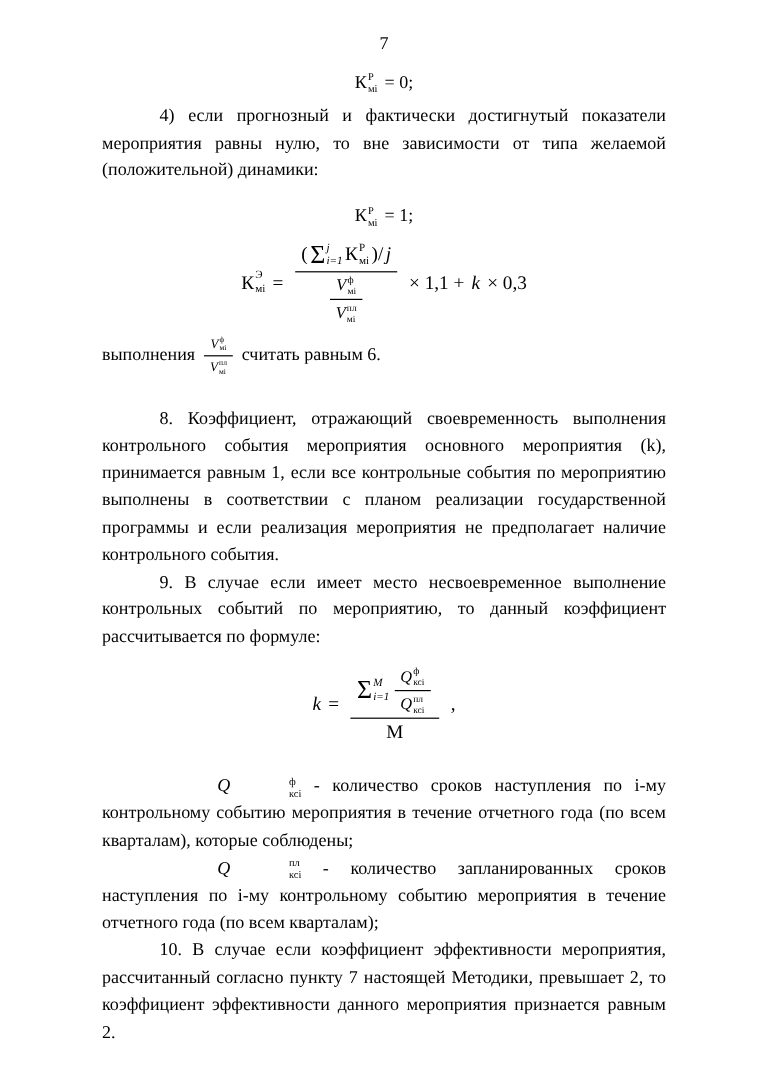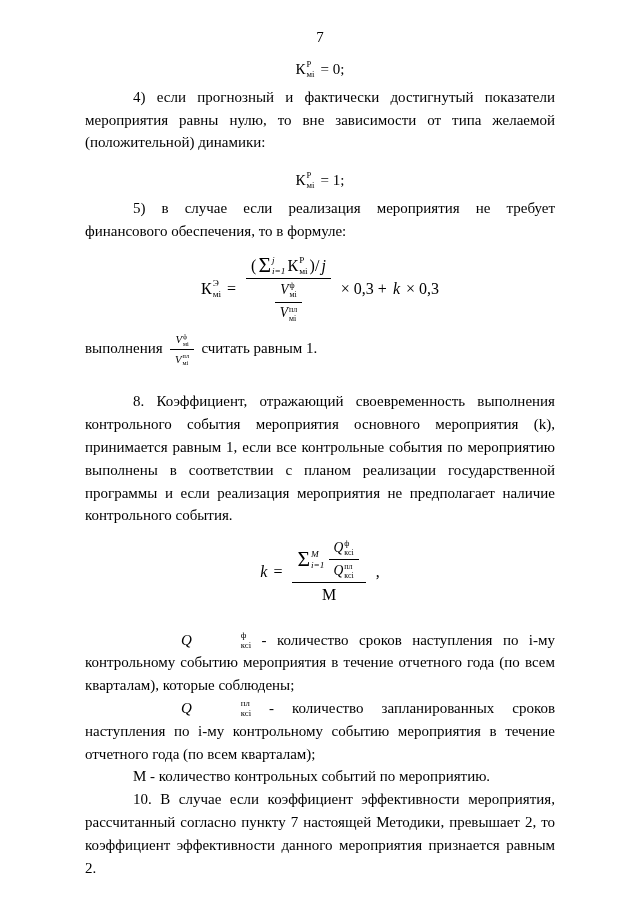--- a/index.html
+++ b/index.html
@@ -112,21 +112,20 @@
     <span class="atom">
         <span>К</span>
         <span class="supsub">
           <span class="sup">Р</span>
           <span class="sub">мi</span>
         </span>
       </span>
     <span>= 1;</span>
   </div>
 
-  <p class="indent">5) в случае если реализация мероприятия не требует финансового обеспечения, то в формуле:</p>
 
   <div class="formula-line formula-big">
     <span class="atom">
         <span>К</span>
         <span class="supsub">
           <span class="sup">Э</span>
           <span class="sub">мi</span>
         </span>
       </span>
     <span>=</span>
@@ -166,21 +165,21 @@
                 <span class="it">V</span>
                 <span class="supsub">
                   <span class="sup">пл</span>
                   <span class="sub">мi</span>
                 </span>
               </span>
           </span>
         </span>
       </span>
     </span>
-    <span>× 0,3 +</span>
+    <span>× 1,1 +</span>
     <span class="it">k</span>
     <span>× 0,3</span>
   </div>
 
   <p>
     <span>выполнения</span>
     <span class="frac tiny">
       <span class="num">
         <span class="atom">
             <span class="it">V</span>
@@ -193,25 +192,26 @@
       <span class="den">
         <span class="atom">
             <span class="it">V</span>
             <span class="supsub">
               <span class="sup">пл</span>
               <span class="sub">мi</span>
             </span>
           </span>
       </span>
     </span>
-    <span>считать равным 1.</span>
+    <span>считать равным 6.</span>
   </p>
 
   <p class="indent space-before">8. Коэффициент, отражающий своевременность выполнения контрольного события мероприятия основного мероприятия (k), принимается равным 1, если все контрольные события по мероприятию выполнены в соответствии с планом реализации государственной программы и если реализация мероприятия не предполагает наличие контрольного события.</p>
 
+  <p class="indent">9. В случае если имеет место несвоевременное выполнение контрольных событий по мероприятию, то данный коэффициент рассчитывается по формуле:</p>
 
   <div class="formula-line formula-big">
     <span class="it">k</span>
     <span>=</span>
     <span class="frac">
       <span class="num">
         <span class="atom">
             <span class="sigma">Σ</span>
             <span class="supsub">
               <span class="sup it">M</span>
@@ -258,17 +258,16 @@
   <p class="indent">
     <span class="atom">
         <span class="it">Q</span>
         <span class="supsub">
           <span class="sup">пл</span>
           <span class="sub">ксi</span>
         </span>
       </span><span> - количество запланированных сроков наступления по i-му контрольному событию мероприятия в течение отчетного года (по всем кварталам);</span>
   </p>
 
-  <p class="indent">М - количество контрольных событий по мероприятию.</p>
 
   <p class="indent">10. В случае если коэффициент эффективности мероприятия, рассчитанный согласно пункту 7 настоящей Методики, превышает 2, то коэффициент эффективности данного мероприятия признается равным 2.</p>
 
 </div>
 
 </body></html>

